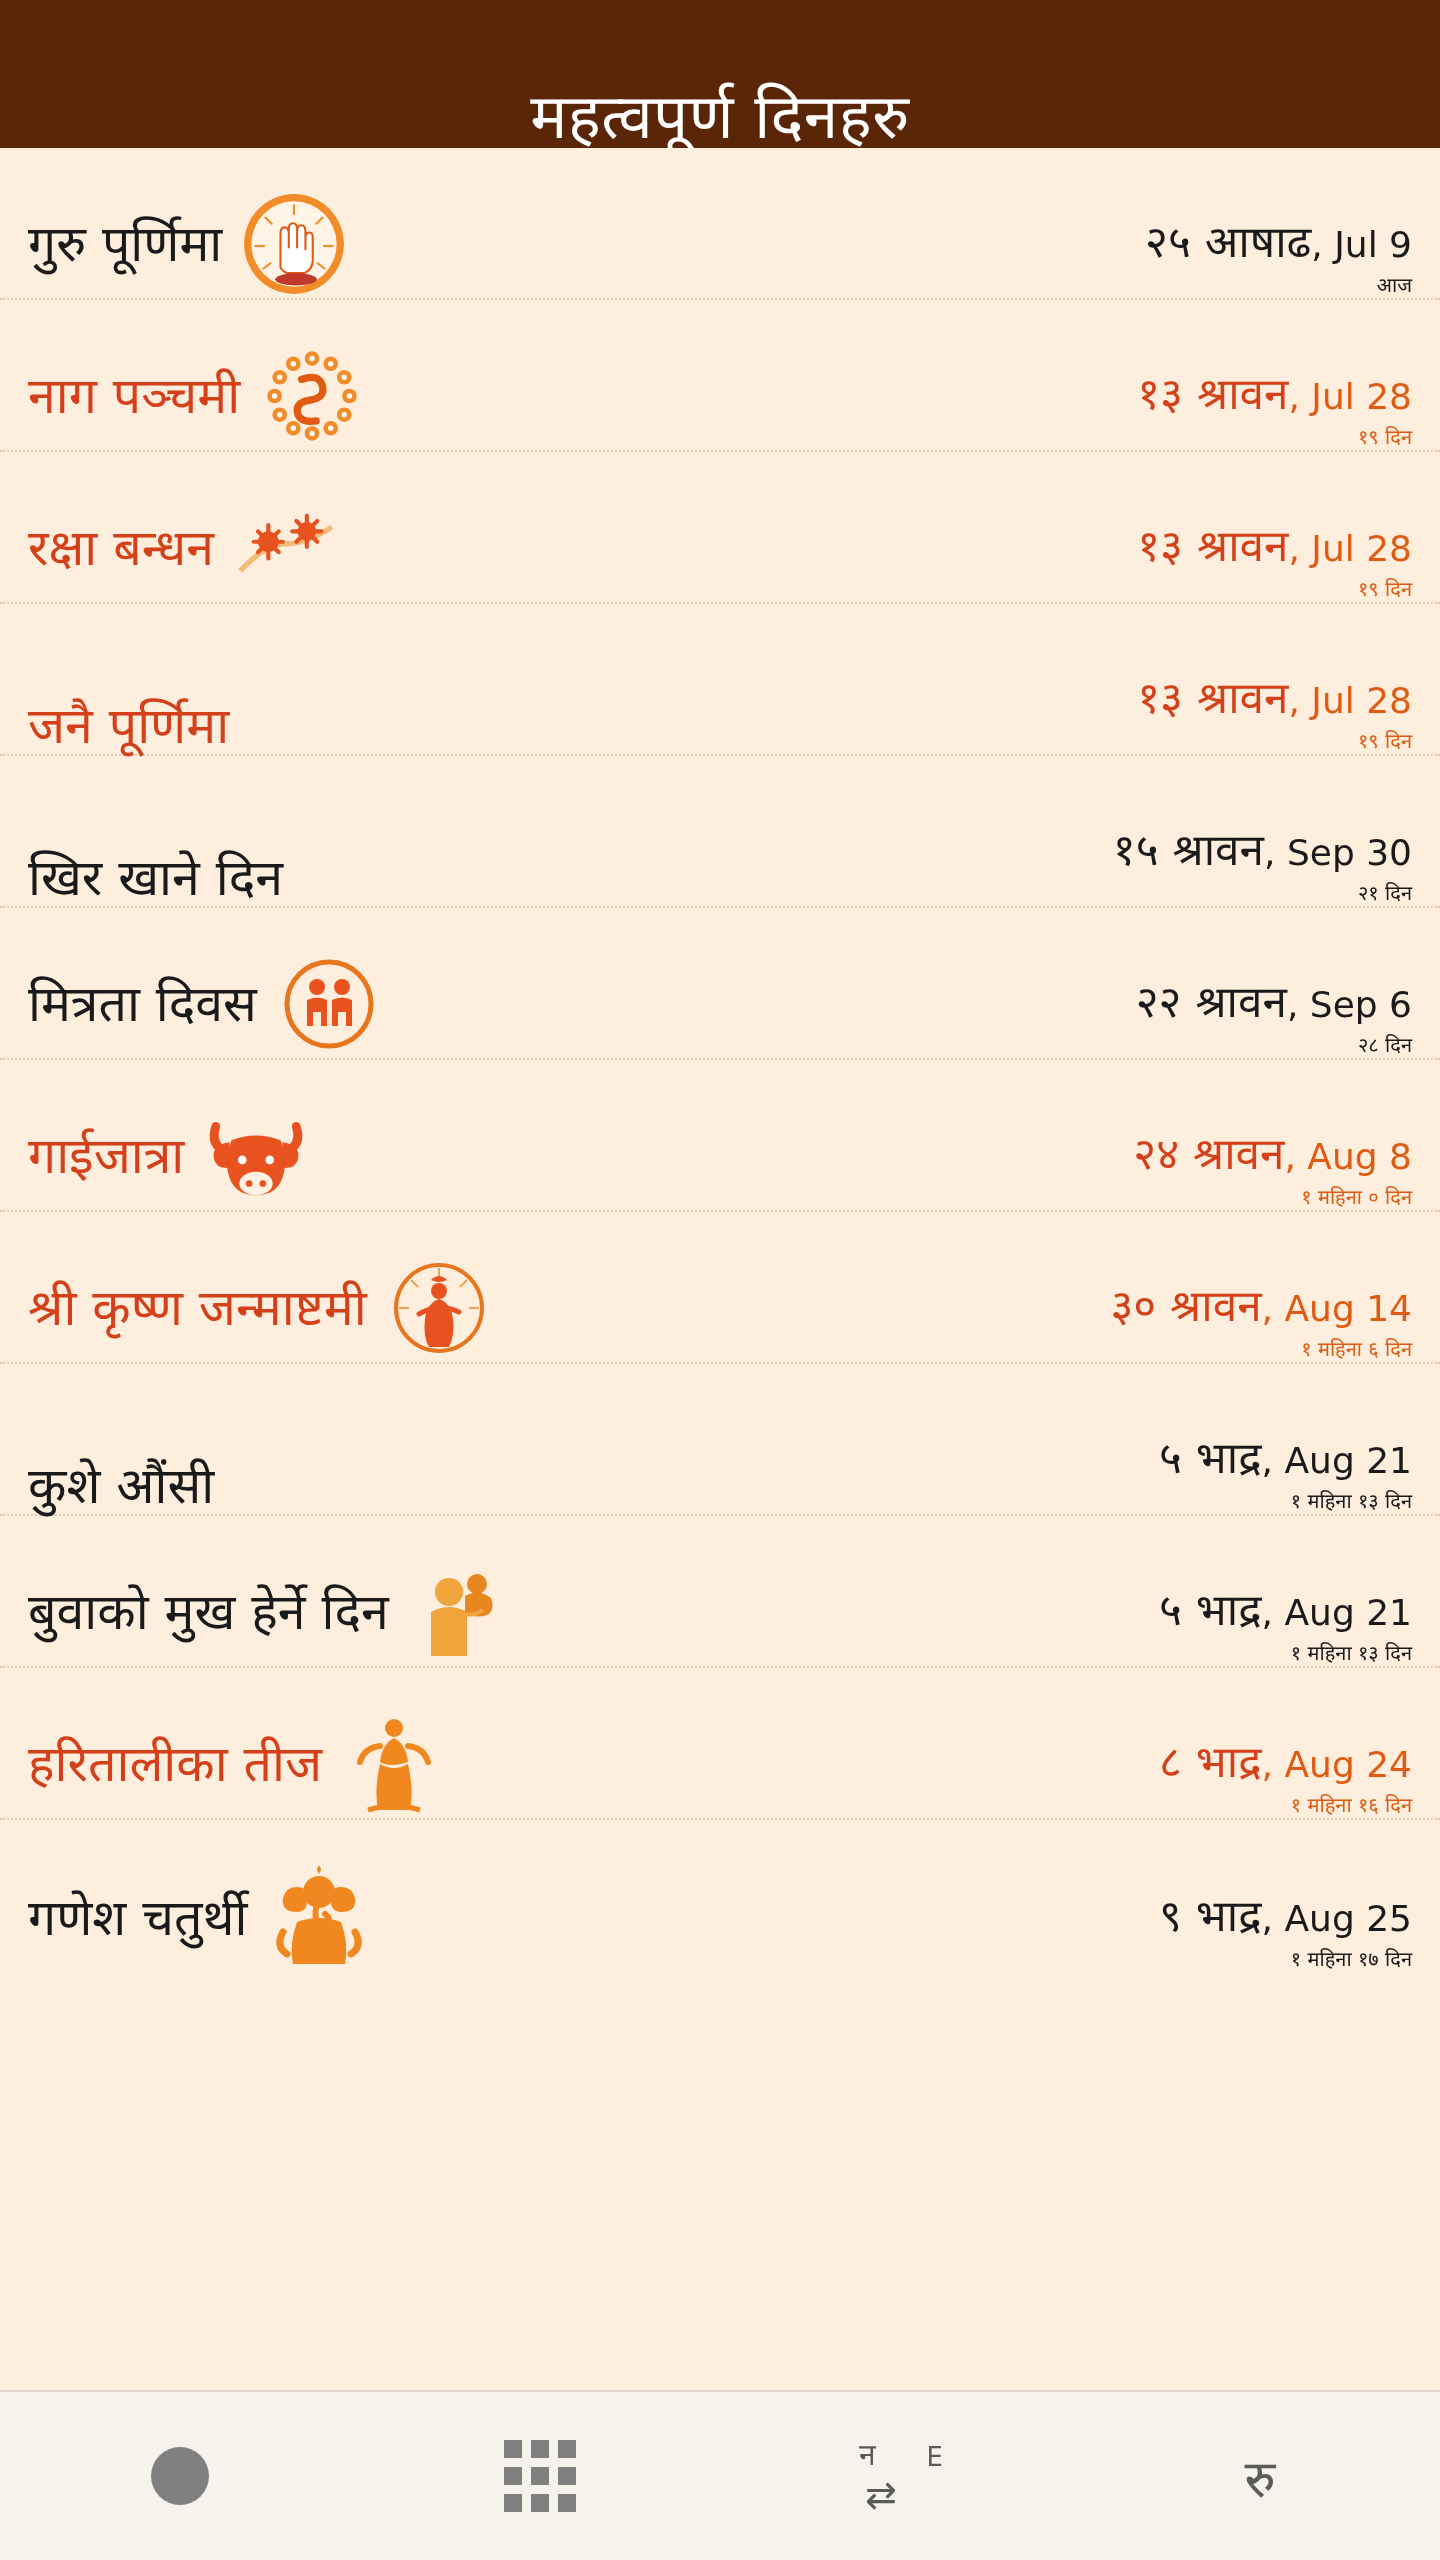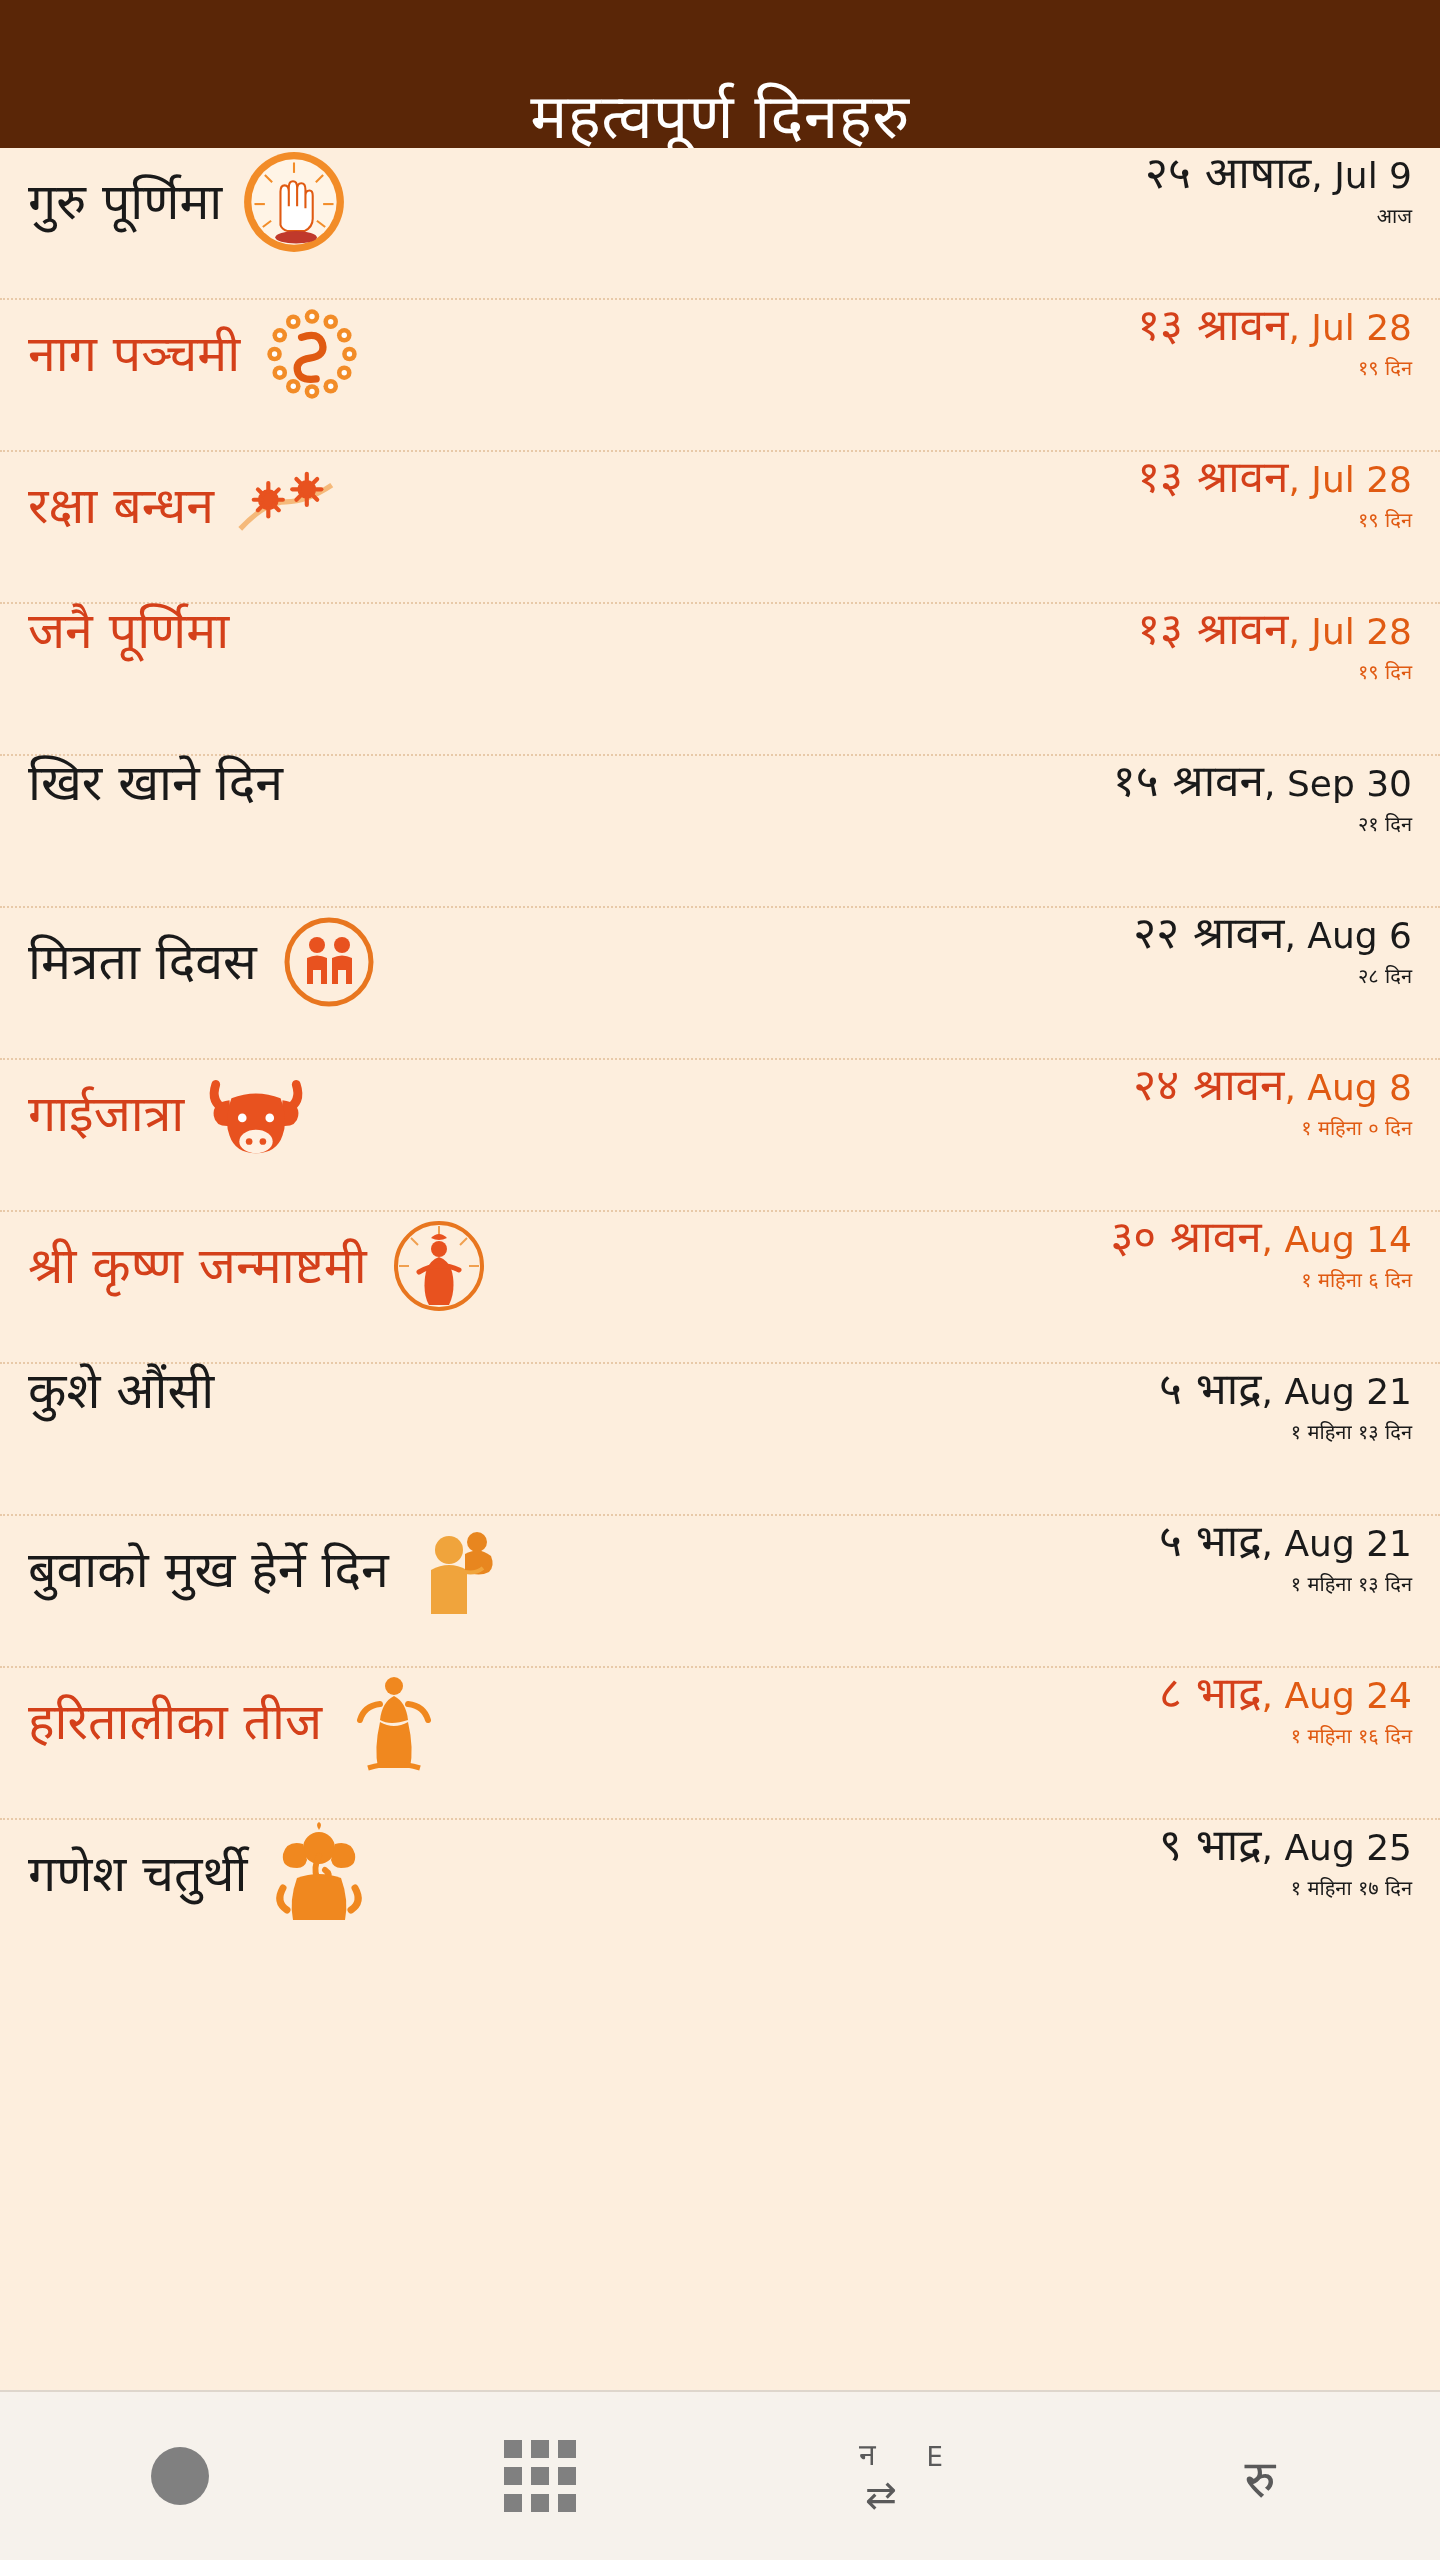--- a/index.html
+++ b/index.html
@@ -40,21 +40,21 @@
   
   .list {
     flex: 1 1 auto;
     overflow: hidden;
     background: #fdeedd;
   }
   .row {
     height: 152px;
     box-sizing: border-box;
     display: flex;
-    align-items: flex-start;
+    align-items: flex-end;
     padding: 0 28px 0 28px;
     border-bottom: 2px dotted #e8c9a8;
     position: relative;
   }
   .row:last-child { border-bottom: none; }
   .row-left {
     display: flex;
     align-items: center;
     flex: 1 1 auto;
     min-width: 0;
@@ -355,21 +355,21 @@
               <circle cx="38" cy="33" r="8"></circle>
               <path d="M28 46 q10 -5 20 0 l0 26 l-6 0 l0 -14 l-8 0 l0 14 l-6 0 z"></path>
               <circle cx="63" cy="33" r="8"></circle>
               <path d="M53 46 q10 -5 20 0 l0 26 l-6 0 l0 -14 l-8 0 l0 14 l-6 0 z"></path>
             </g>
           </svg>
         </div>
       </div>
       <div class="row-right">
         <div class="date-line">
-          <span class="nep">२२ श्रावन</span><span class="eng">, Aug 6</span>
+          <span class="nep">२२ श्रावन</span><span class="eng">, Sep 6</span>
         </div>
         <div class="sub-line">२८ दिन</div>
       </div>
     </div>
 
     <div class="row holiday">
       <div class="row-left">
         <div class="event-name">गाईजात्रा</div>
         <div class="icon-wrap">
           <svg width="110" height="100" viewBox="0 0 110 100">

